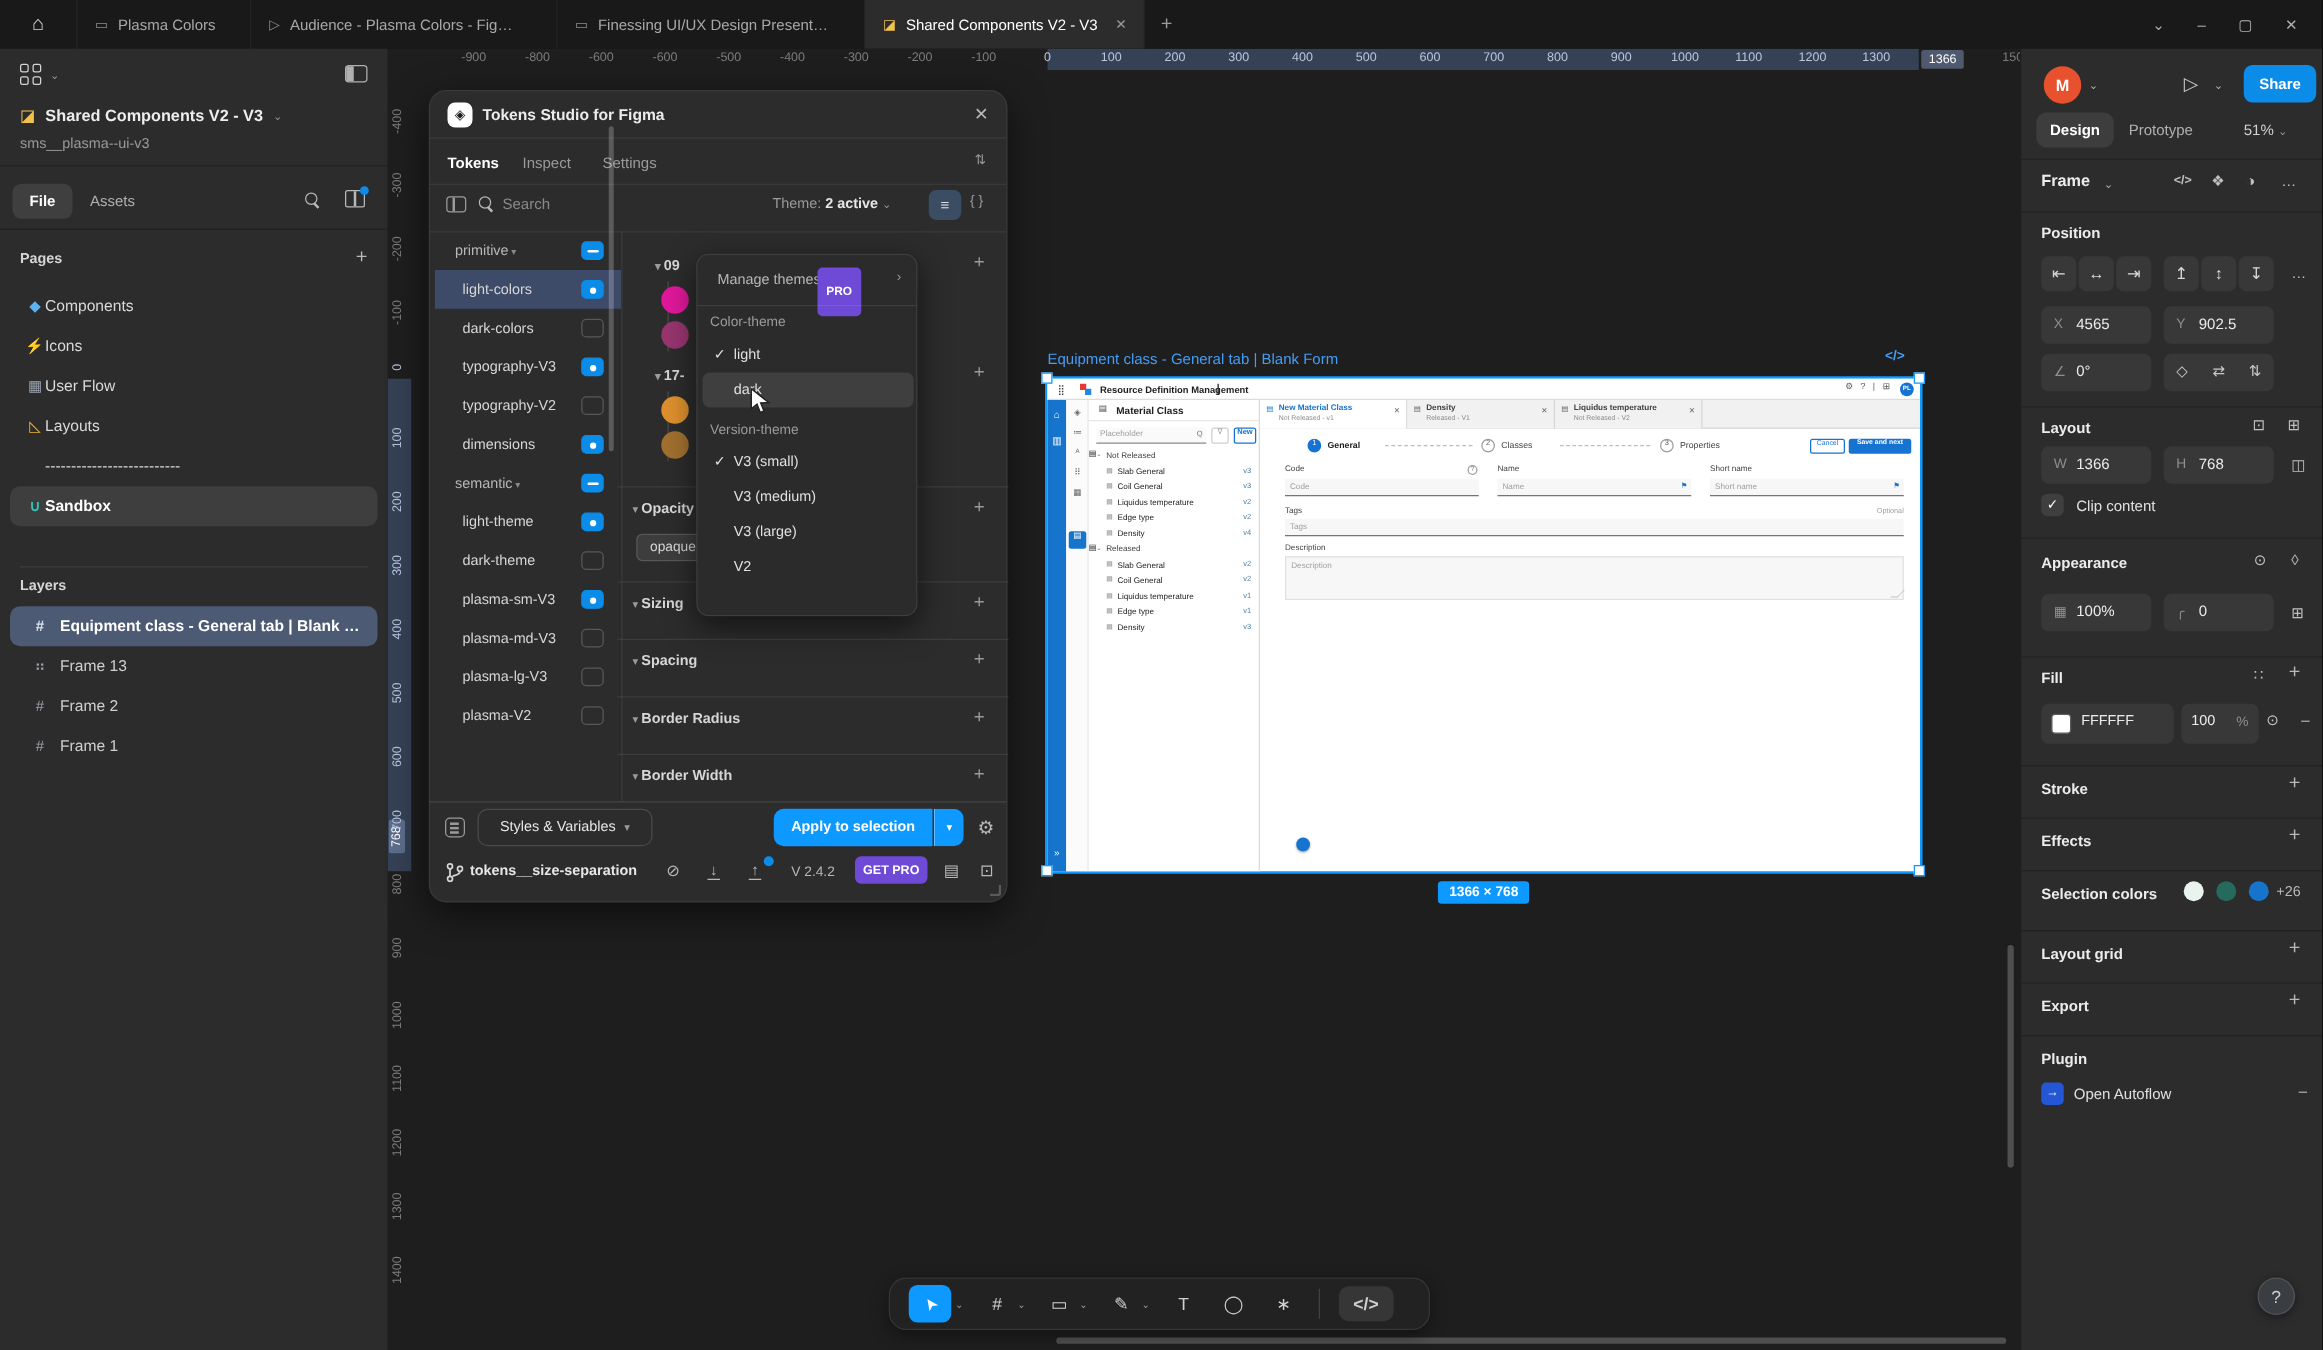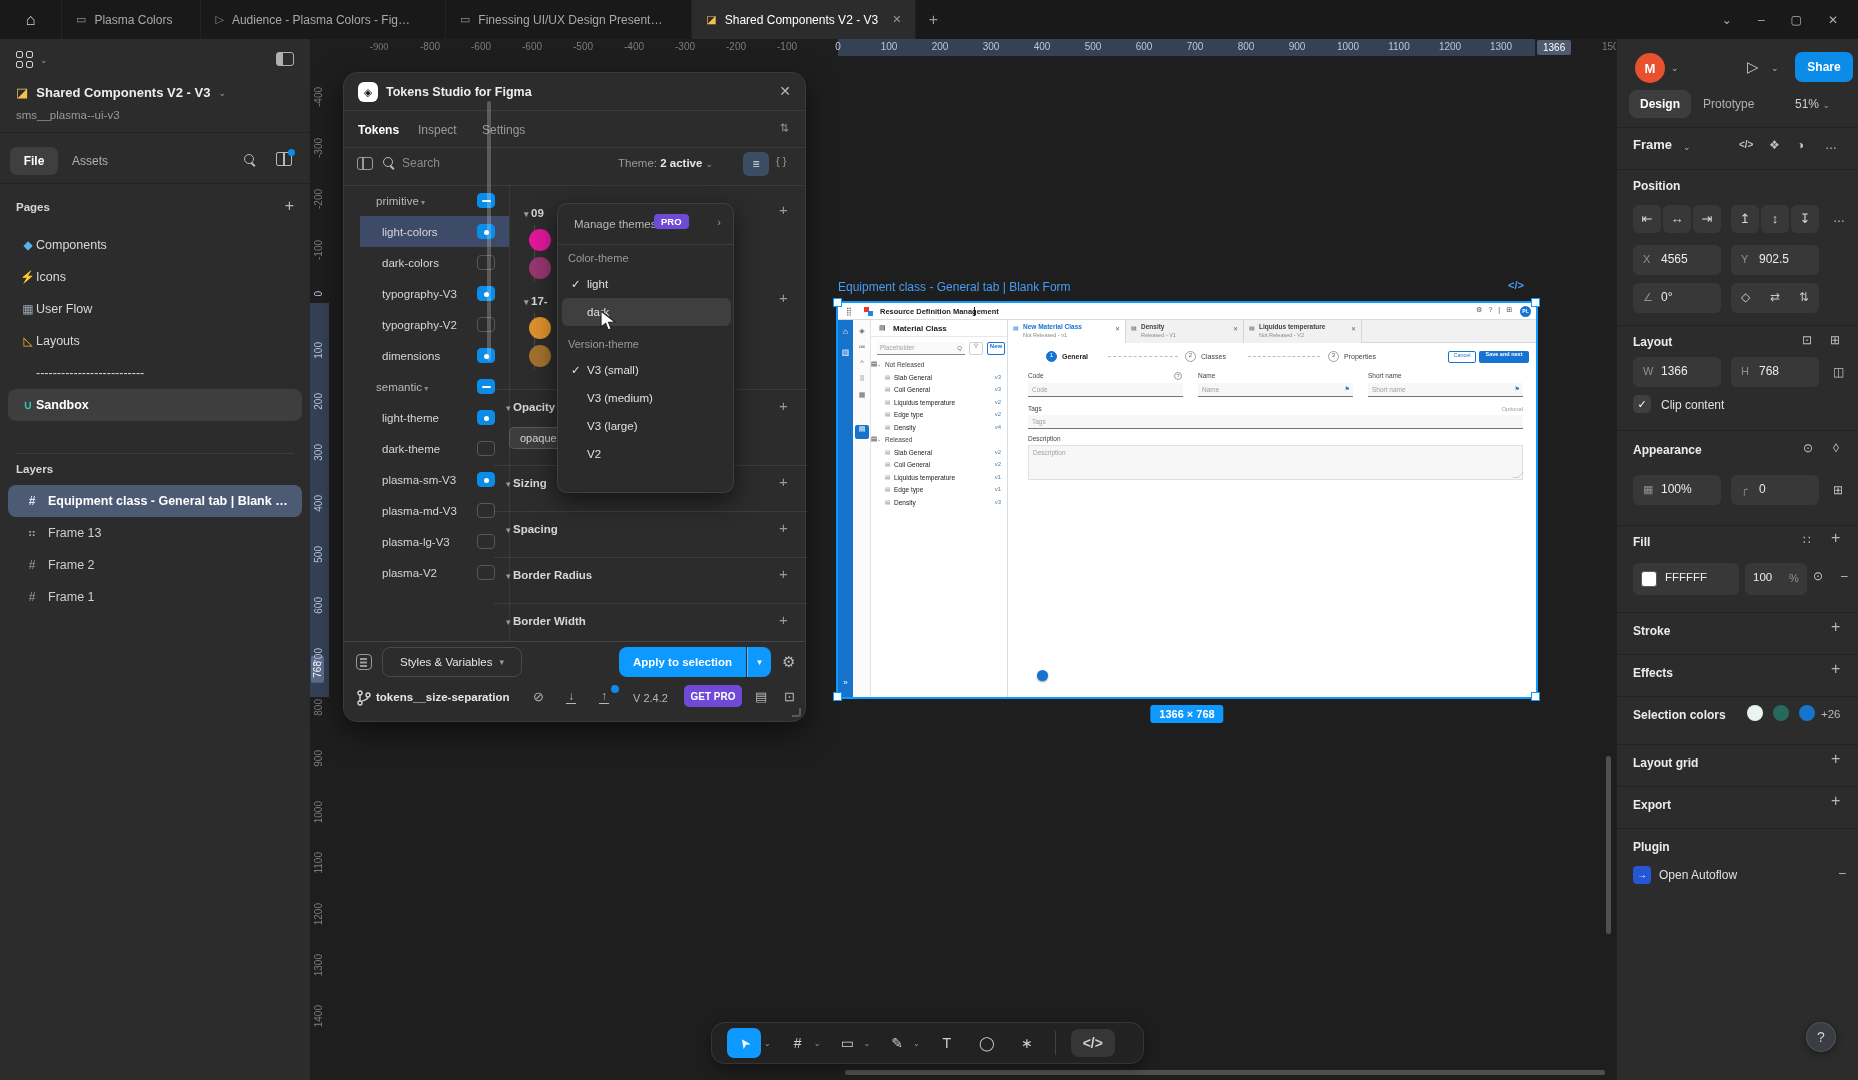--- a/index.html
+++ b/index.html
@@ -149,21 +149,21 @@
   .pl-resize-ic { position:absolute; right:16px; top:48px; color:#9a9a9a; font-size:11px; transform:rotate(90deg); }
   .pl-sidebar-ic { position:absolute; left:13px; top:84px; width:16px; height:13px; border:1.5px solid #9a9a9a; border-radius:3px; }
   .pl-sidebar-ic::before { content:""; position:absolute; left:4px; top:0; width:1.5px; height:100%; background:#9a9a9a; }
   .pl-search-ic { position:absolute; left:39px; top:84px; }
   .pl-search-input { position:absolute; left:58px; top:80px; width:150px; height:20px; background:transparent; border:none; outline:none; color:#e6e6e6; font-size:12px; }
   .pl-search-input::placeholder { color:#8a8a8a; }
   .pl-theme { position:absolute; left:274px; top:84px; font-size:11.5px; color:#9a9a9a; white-space:nowrap; }
   .pl-theme b { color:#e6e6e6; font-weight:600; }
   .pl-viewbtn { position:absolute; left:399px; top:79px; width:26px; height:24px; background:#3a4d63; border-radius:6px; color:#e0e0e0; font-size:12px; text-align:center; line-height:24px; }
   .pl-codebtn { position:absolute; left:432px; top:82px; color:#9a9a9a; font-size:11px; }
-  .pl-list { position:absolute; left:16px; top:112px; width:150px; height:456px; border-right:1px solid rgba(255,255,255,.07); overflow:hidden; }
+  .pl-list { position:absolute; left:4px; top:112px; width:150px; height:456px; border-right:1px solid rgba(255,255,255,.07); overflow:hidden; }
   .ts-row { position:relative; height:31px; display:flex; align-items:center; }
   .ts-row .l { margin-left:22px; font-size:11.5px; color:#d6d6d6; white-space:nowrap; }
   .ts-row.t-group .l { margin-left:16px; color:#b8b8b8; }
   .ts-row.t-group .l::after { content:" ▾"; font-size:8px; color:#8a8a8a; }
   .ts-row.selected { background:#3d4a68; }
   .ts-box { position:absolute; right:14px; width:18px; height:15px; border-radius:4px; border:1.5px solid #585858; }
   .ts-row.st-checked .ts-box { background:#0c8ce9; border-color:#0c8ce9; }
   .ts-row.st-checked .ts-box::after { content:""; position:absolute; left:6px; top:4.5px; width:5px; height:5px; border-radius:50%; background:#fff; }
   .ts-row.st-minus .ts-box { background:#0c8ce9; border-color:#0c8ce9; }
   .ts-row.st-minus .ts-box::after { content:""; position:absolute; left:4px; top:6px; width:9px; height:2px; background:#fff; border-radius:1px; }
@@ -190,21 +190,21 @@
   .ft-ic { position:absolute; top:616px; color:#b8b8b8; font-size:13px; }
   .dl { border-bottom:1.6px solid #b8b8b8; padding:0 2px 0px 2px; font-size:12px; }
   .ud-dot { position:absolute; left:267px; top:612px; width:8px; height:8px; border-radius:50%; background:#0c8ce9; }
   .pl-version { position:absolute; left:289px; top:619px; color:#b8b8b8; font-size:11px; }
   .getpro { position:absolute; left:340px; top:612px; width:58px; height:22px; background:#6e4ad6; border-radius:5px; color:#fff; font-size:10px; font-weight:bold; display:flex; align-items:center; justify-content:center; }
   .pl-corner { position:absolute; right:4px; bottom:4px; width:9px; height:9px; border-right:2px solid #5a5a5a; border-bottom:2px solid #5a5a5a; border-radius:0 0 3px 0; }
 
   
   #theme-menu { position:absolute; left:557px; top:203px; width:177px; height:290px; background:#2b2b2b; border:1px solid rgba(255,255,255,.09); border-radius:10px; box-shadow:0 8px 24px rgba(0,0,0,.55); z-index:50; }
   .mn-manage { position:absolute; left:16px; top:14px; color:#b8b8b8; font-size:11.5px; }
-  .mn-pro { position:absolute; left:96px; top:10px; background:#6e4ad6; border-radius:4px; color:#fff; font-size:9.5px; font-weight:bold; padding:2px 7px; }
+  .mn-pro { position:absolute; left:96px; top:10px; background:#6e4ad6; border-radius:4px; color:#fff; font-size:9.5px; font-weight:bold; padding:14px 7px; }
   .mn-arrow { position:absolute; right:12px; top:12px; color:#9a9a9a; font-size:11px; }
   .mn-div { position:absolute; left:0; top:40px; width:100%; height:1px; background:rgba(255,255,255,.09); }
   .mn-sec { position:absolute; left:10px; color:#9a9a9a; font-size:11px; }
   .mn-item { position:absolute; left:4px; width:169px; height:28px; border-radius:6px; color:#e0e0e0; font-size:11.5px; line-height:28px; }
   .mn-item .ck { position:absolute; left:9px; visibility:hidden; }
   .mn-item.checked .ck { visibility:visible; }
   .mn-item .lb { position:absolute; left:25px; }
   .mn-item.hover { background:#3f3f3f; }
 
   
@@ -381,21 +381,21 @@
           <span class="l">Frame 1</span>
         </div>
 
     </div>
   </div>
 
   <div id="canvas">
     <div class="ruler-top">
       <div class="band"></div>
       <span class="rl-endchip">1366</span>
-    <span class="rl" style="left: 69px; font-family: Liberation Serif, serif;">-900</span>
+    <span class="rl" style="left: 69px;">-900</span>
         <span class="rl" style="left: 120px;">-800</span>
         <span class="rl" style="left: 171px;">-600</span>
         <span class="rl" style="left: 222px;">-600</span>
         <span class="rl" style="left: 273px;">-500</span>
         <span class="rl" style="left: 324px;">-400</span>
         <span class="rl" style="left: 375px;">-300</span>
         <span class="rl" style="left: 426px;">-200</span>
         <span class="rl" style="left: 477px;">-100</span>
         <span class="rl in-band" style="left: 528px;">0</span>
         <span class="rl in-band" style="left: 579px;">100</span>

